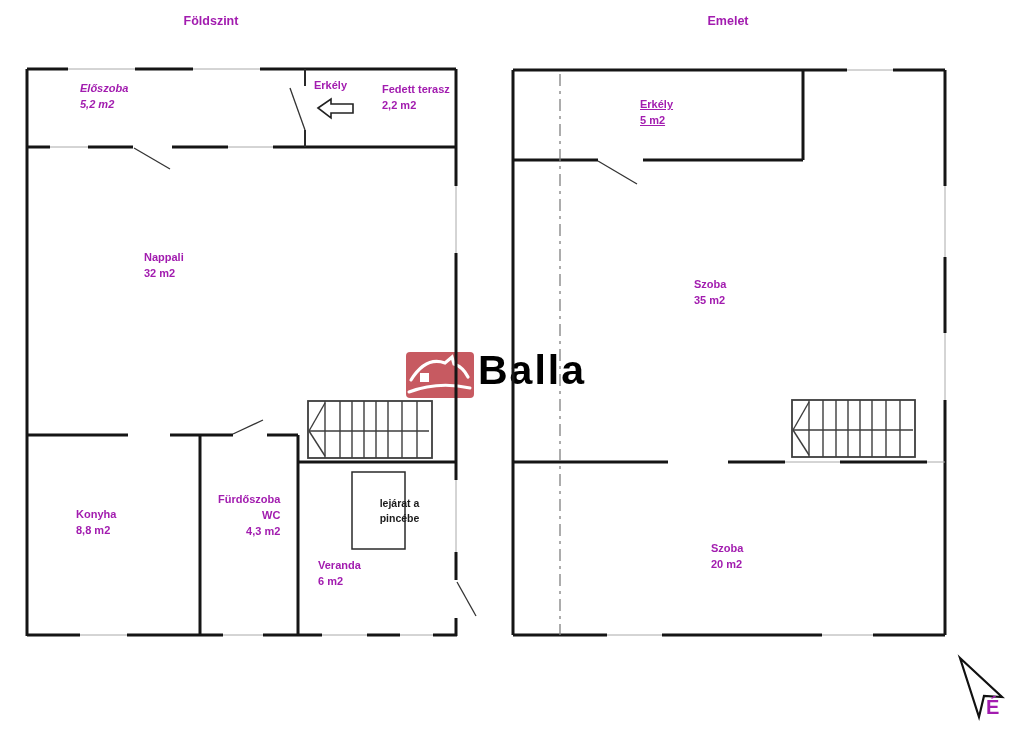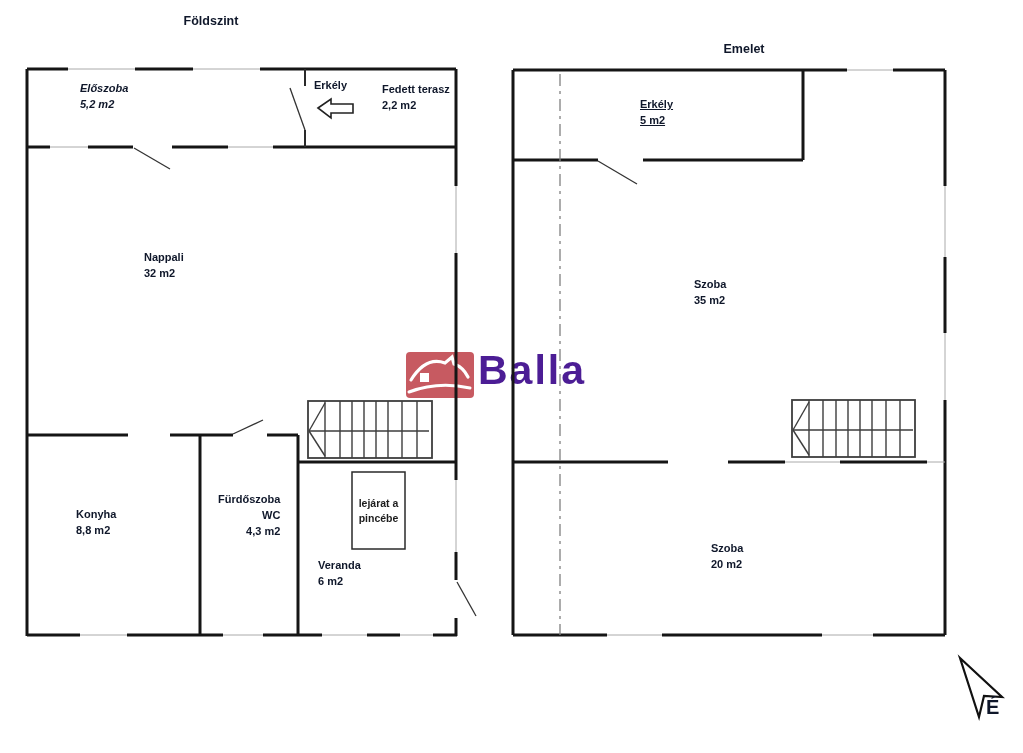--- a/index.html
+++ b/index.html
@@ -2,37 +2,37 @@
 <html><head>
 <meta charset="utf-8">
 <style>
   html,body{margin:0;padding:0;background:#ffffff;}
   #canvas{
     position:relative;width:1023px;height:753px;background:#ffffff;overflow:hidden;
     font-family:"Liberation Sans", sans-serif;
   }
   svg{position:absolute;left:0;top:0;z-index:2;}
   .lbl{
-    position:absolute;z-index:3;color:#0f172a;white-space:nowrap;
+    position:absolute;z-index:3;color:#a21caf;white-space:nowrap;
     font:bold 11px/16px "Liberation Sans", sans-serif;
   }
   .title{font:bold 12.5px/16px "Liberation Sans", sans-serif;text-align:center;width:102px;}
   .pince-box-text{
     position:absolute;left:352px;top:472px;width:53px;height:77px;z-index:3;
     display:flex;flex-direction:column;align-items:center;justify-content:center;
-    font:bold 10.5px/15px "Liberation Sans", sans-serif;color:#1c1c1c;text-align:center;
+    font:bold 10.5px/15px "Liberation Sans", sans-serif;color:#1c1c1c;text-align:center;padding-left:21px;
   }
   .compass-lbl{font:bold 20px/22px "Liberation Sans", sans-serif;}
   
   #logo{position:absolute;left:406px;top:352px;z-index:1;width:240px;height:56px;}
   .logo-mark{
     position:absolute;left:0;top:0;width:68px;height:46px;background:#c75a61;border-radius:4px;
   }
   .logo-brand{
-    position:absolute;left:72px;top:-4px;color:#4c1d95;
+    position:absolute;left:72px;top:-4px;color:#000000;
     font:bold 41px/44px "Liberation Sans", sans-serif;letter-spacing:2px;
   }
   .logo-sub{
     position:absolute;left:73px;top:36px;color:#c75a61;
     font:bold 20px/22px "Liberation Sans", sans-serif;letter-spacing:6.5px;
   }
   
   .w3{stroke:#151515;stroke-width:3;}
   .w2{stroke:#2a2a2a;stroke-width:2;}
   .w1{stroke:#aaaaaa;stroke-width:1;}
@@ -178,21 +178,21 @@
       <line class="stair" x1="900" y1="400" x2="900" y2="457"></line>
       <line class="stair" x1="793" y1="430" x2="913" y2="430"></line>
       <line class="stair" x1="809" y1="402" x2="793" y2="430"></line>
       <line class="stair" x1="793" y1="430" x2="809" y2="455"></line>
     </g>
 
     <polygon points="960,658 1002,697 984,696 979,717" fill="#ffffff" stroke="#111111" stroke-width="2.2" stroke-linejoin="miter"></polygon>
   </svg>
 
   <div class="lbl title" style="left:160px;top:13px;">Földszint</div>
-  <div class="lbl title" style="left:693px;top:13px;margin-top:28px;">Emelet</div>
+  <div class="lbl title" style="left:677px;top:13px;">Emelet</div>
 
   <div class="lbl" style="left:80px;top:80px;font-style:italic;">
     <span style="display:block">Előszoba</span>
     <span style="display:block">5,2 m2</span>
   </div>
 
   <div class="lbl" style="left:314px;top:77px;">
     <span>Erkély</span>
   </div>
 

